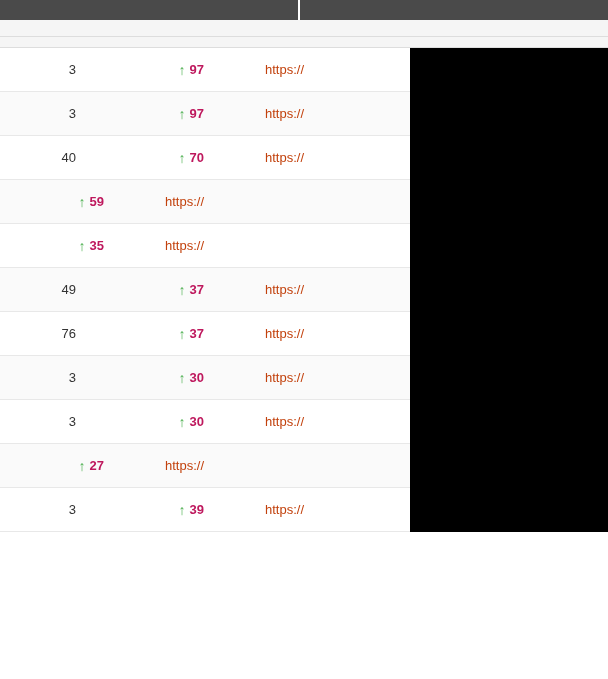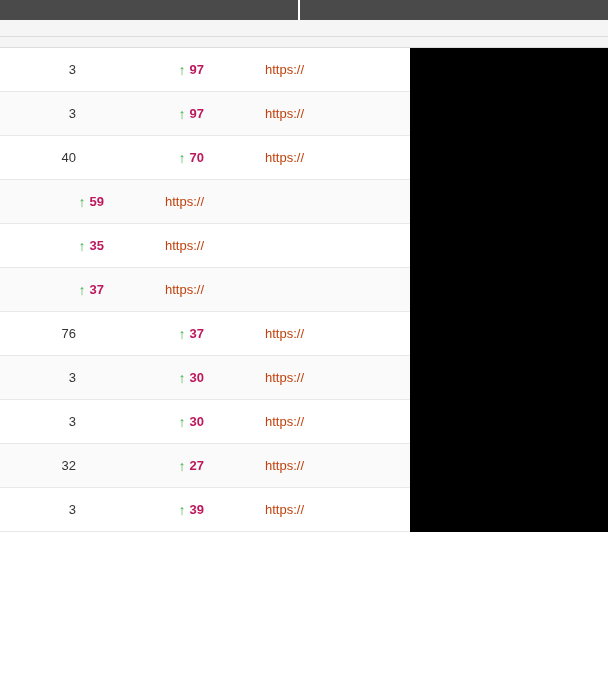--- a/index.html
+++ b/index.html
@@ -222,20 +222,21 @@
     <div class="data-row">
       <div class="cell-rankchange">
         <span class="arrow-up">↑</span>
         <span class="rank-number">35</span>
       </div>
       <div class="cell-url">
         <a class="url-link" href="#">https://</a>
       </div>
     </div>
     <div class="data-row">
+      <div class="cell-truerank">49</div>
       <div class="cell-rankchange">
         <span class="arrow-up">↑</span>
         <span class="rank-number">37</span>
       </div>
       <div class="cell-url">
         <a class="url-link" href="#">https://</a>
       </div>
     </div>
     <div class="data-row">
       <div class="cell-truerank">76</div>
@@ -261,21 +262,20 @@
       <div class="cell-truerank">3</div>
       <div class="cell-rankchange">
         <span class="arrow-up">↑</span>
         <span class="rank-number">30</span>
       </div>
       <div class="cell-url">
         <a class="url-link" href="#">https://</a>
       </div>
     </div>
     <div class="data-row">
-      <div class="cell-truerank">32</div>
       <div class="cell-rankchange">
         <span class="arrow-up">↑</span>
         <span class="rank-number">27</span>
       </div>
       <div class="cell-url">
         <a class="url-link" href="#">https://</a>
       </div>
     </div>
     <div class="data-row">
       <div class="cell-truerank">3</div>

